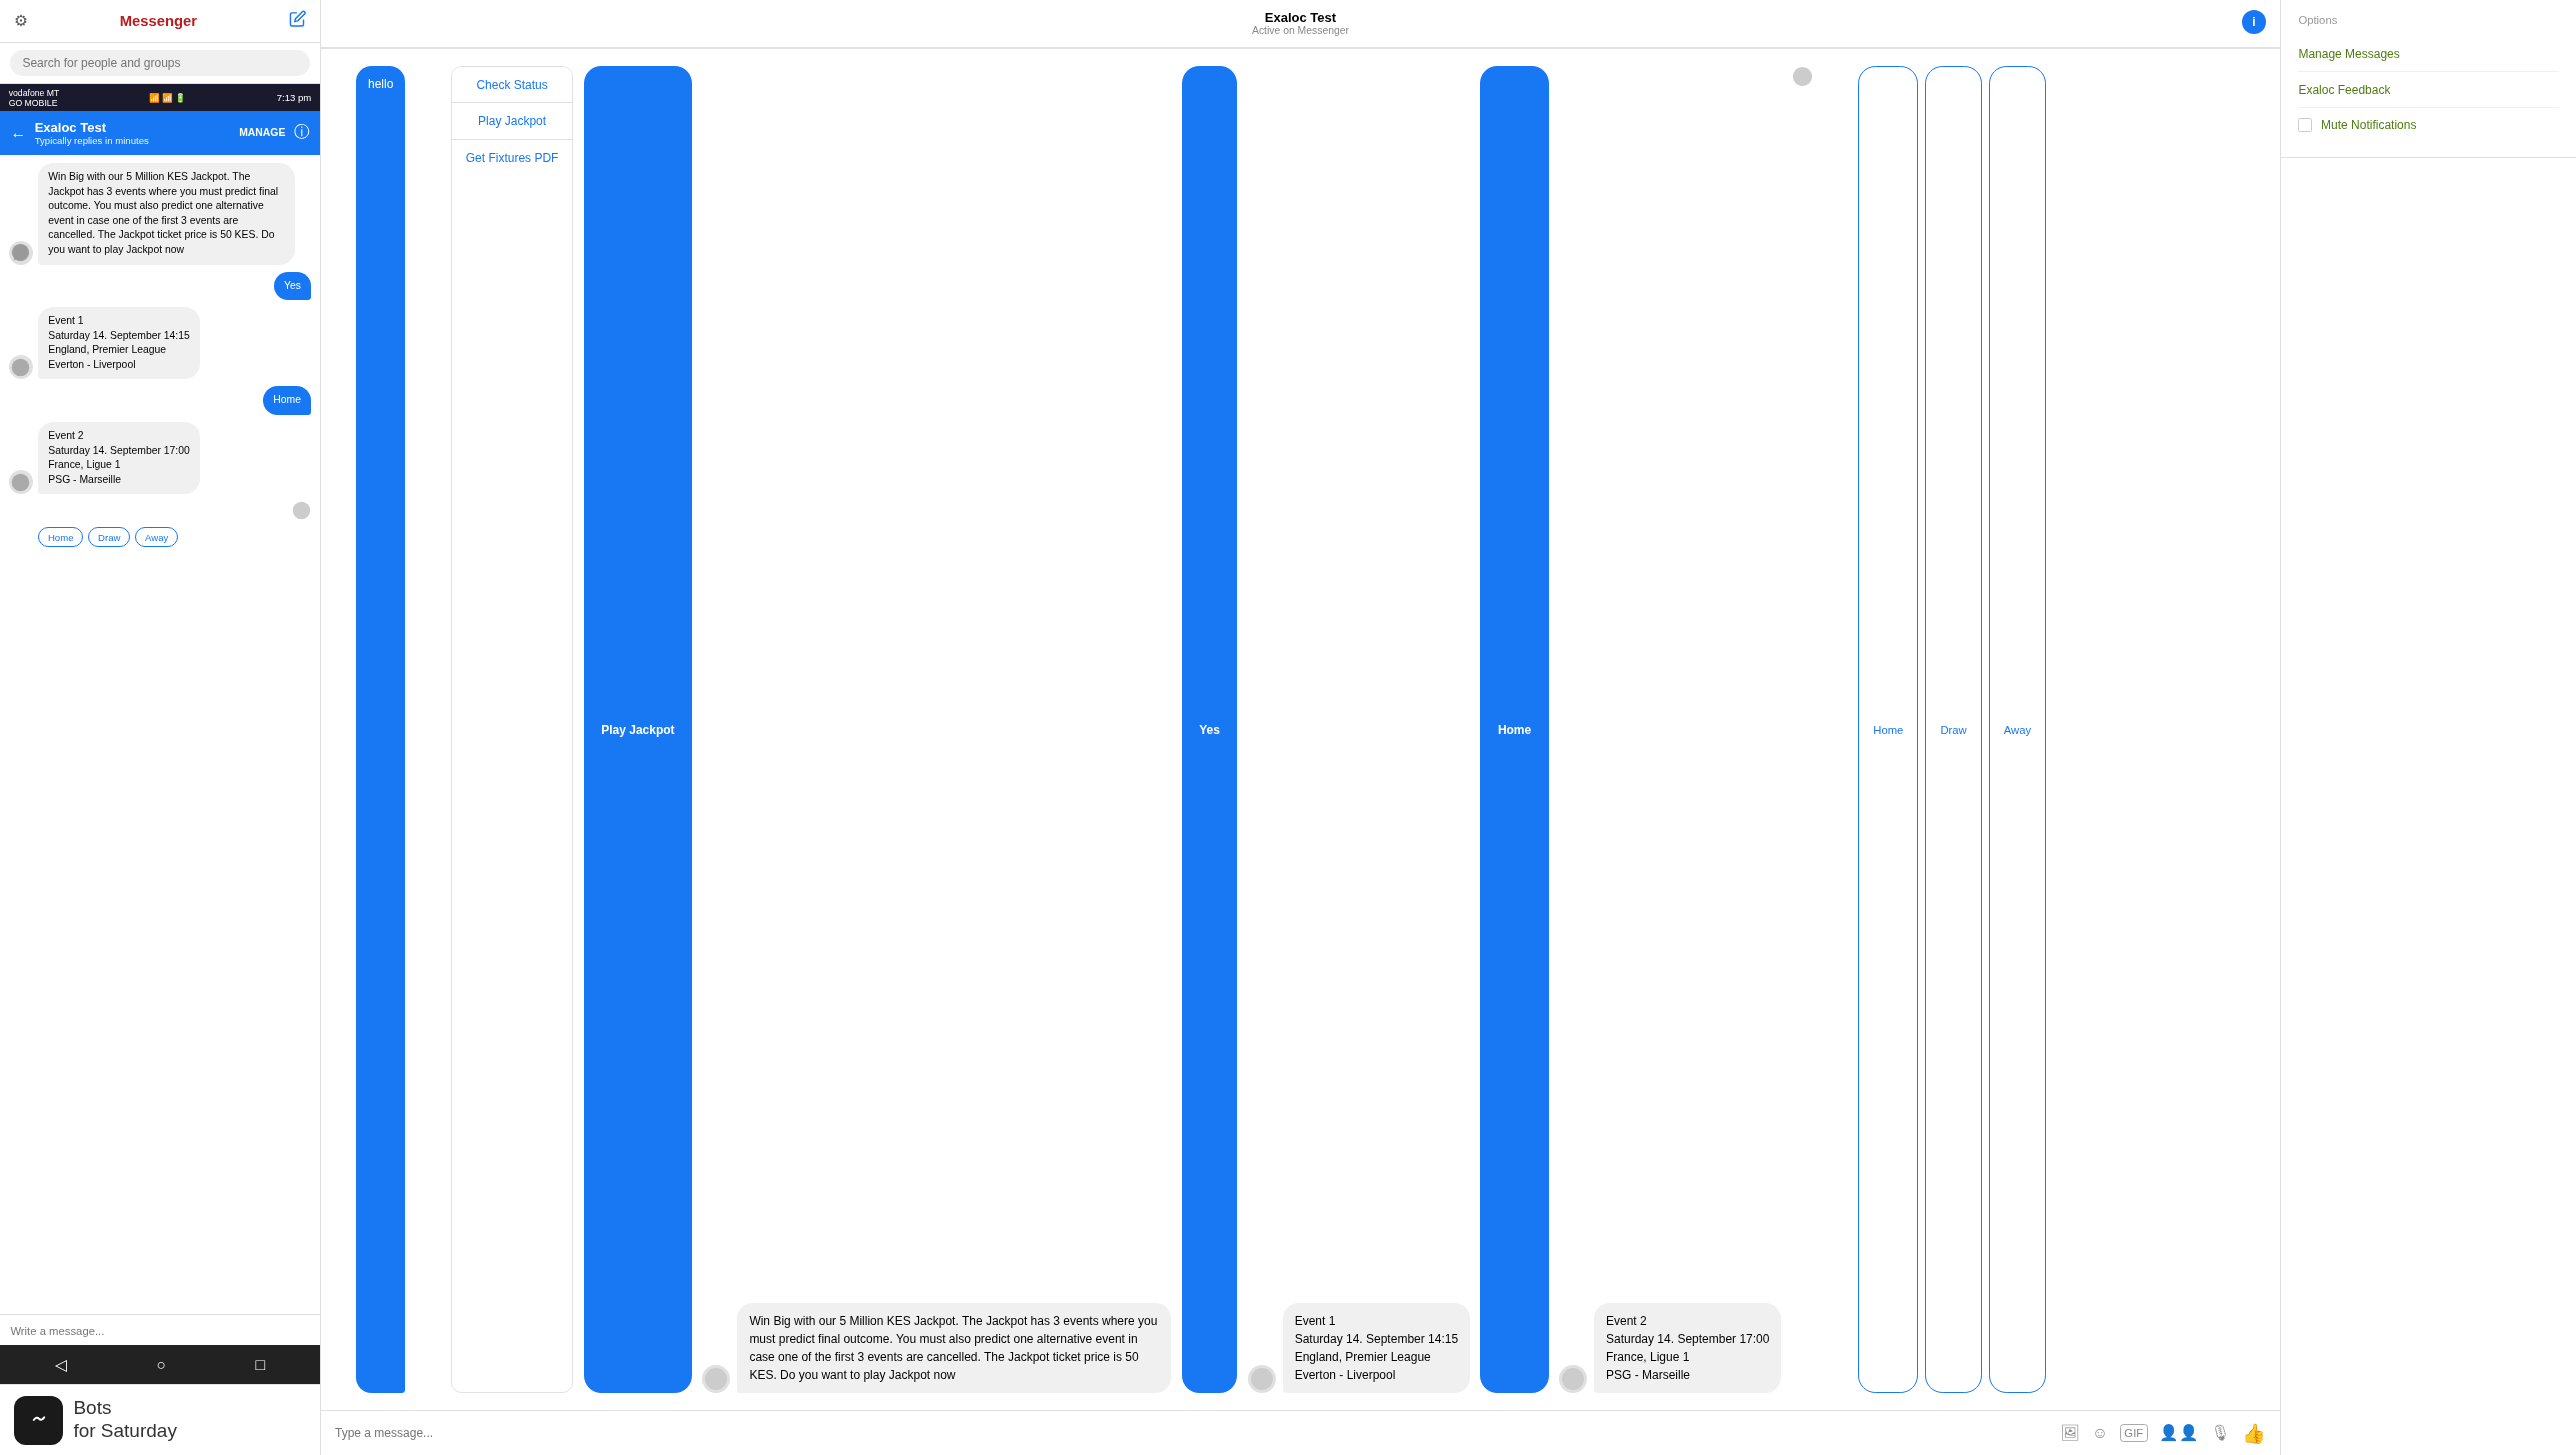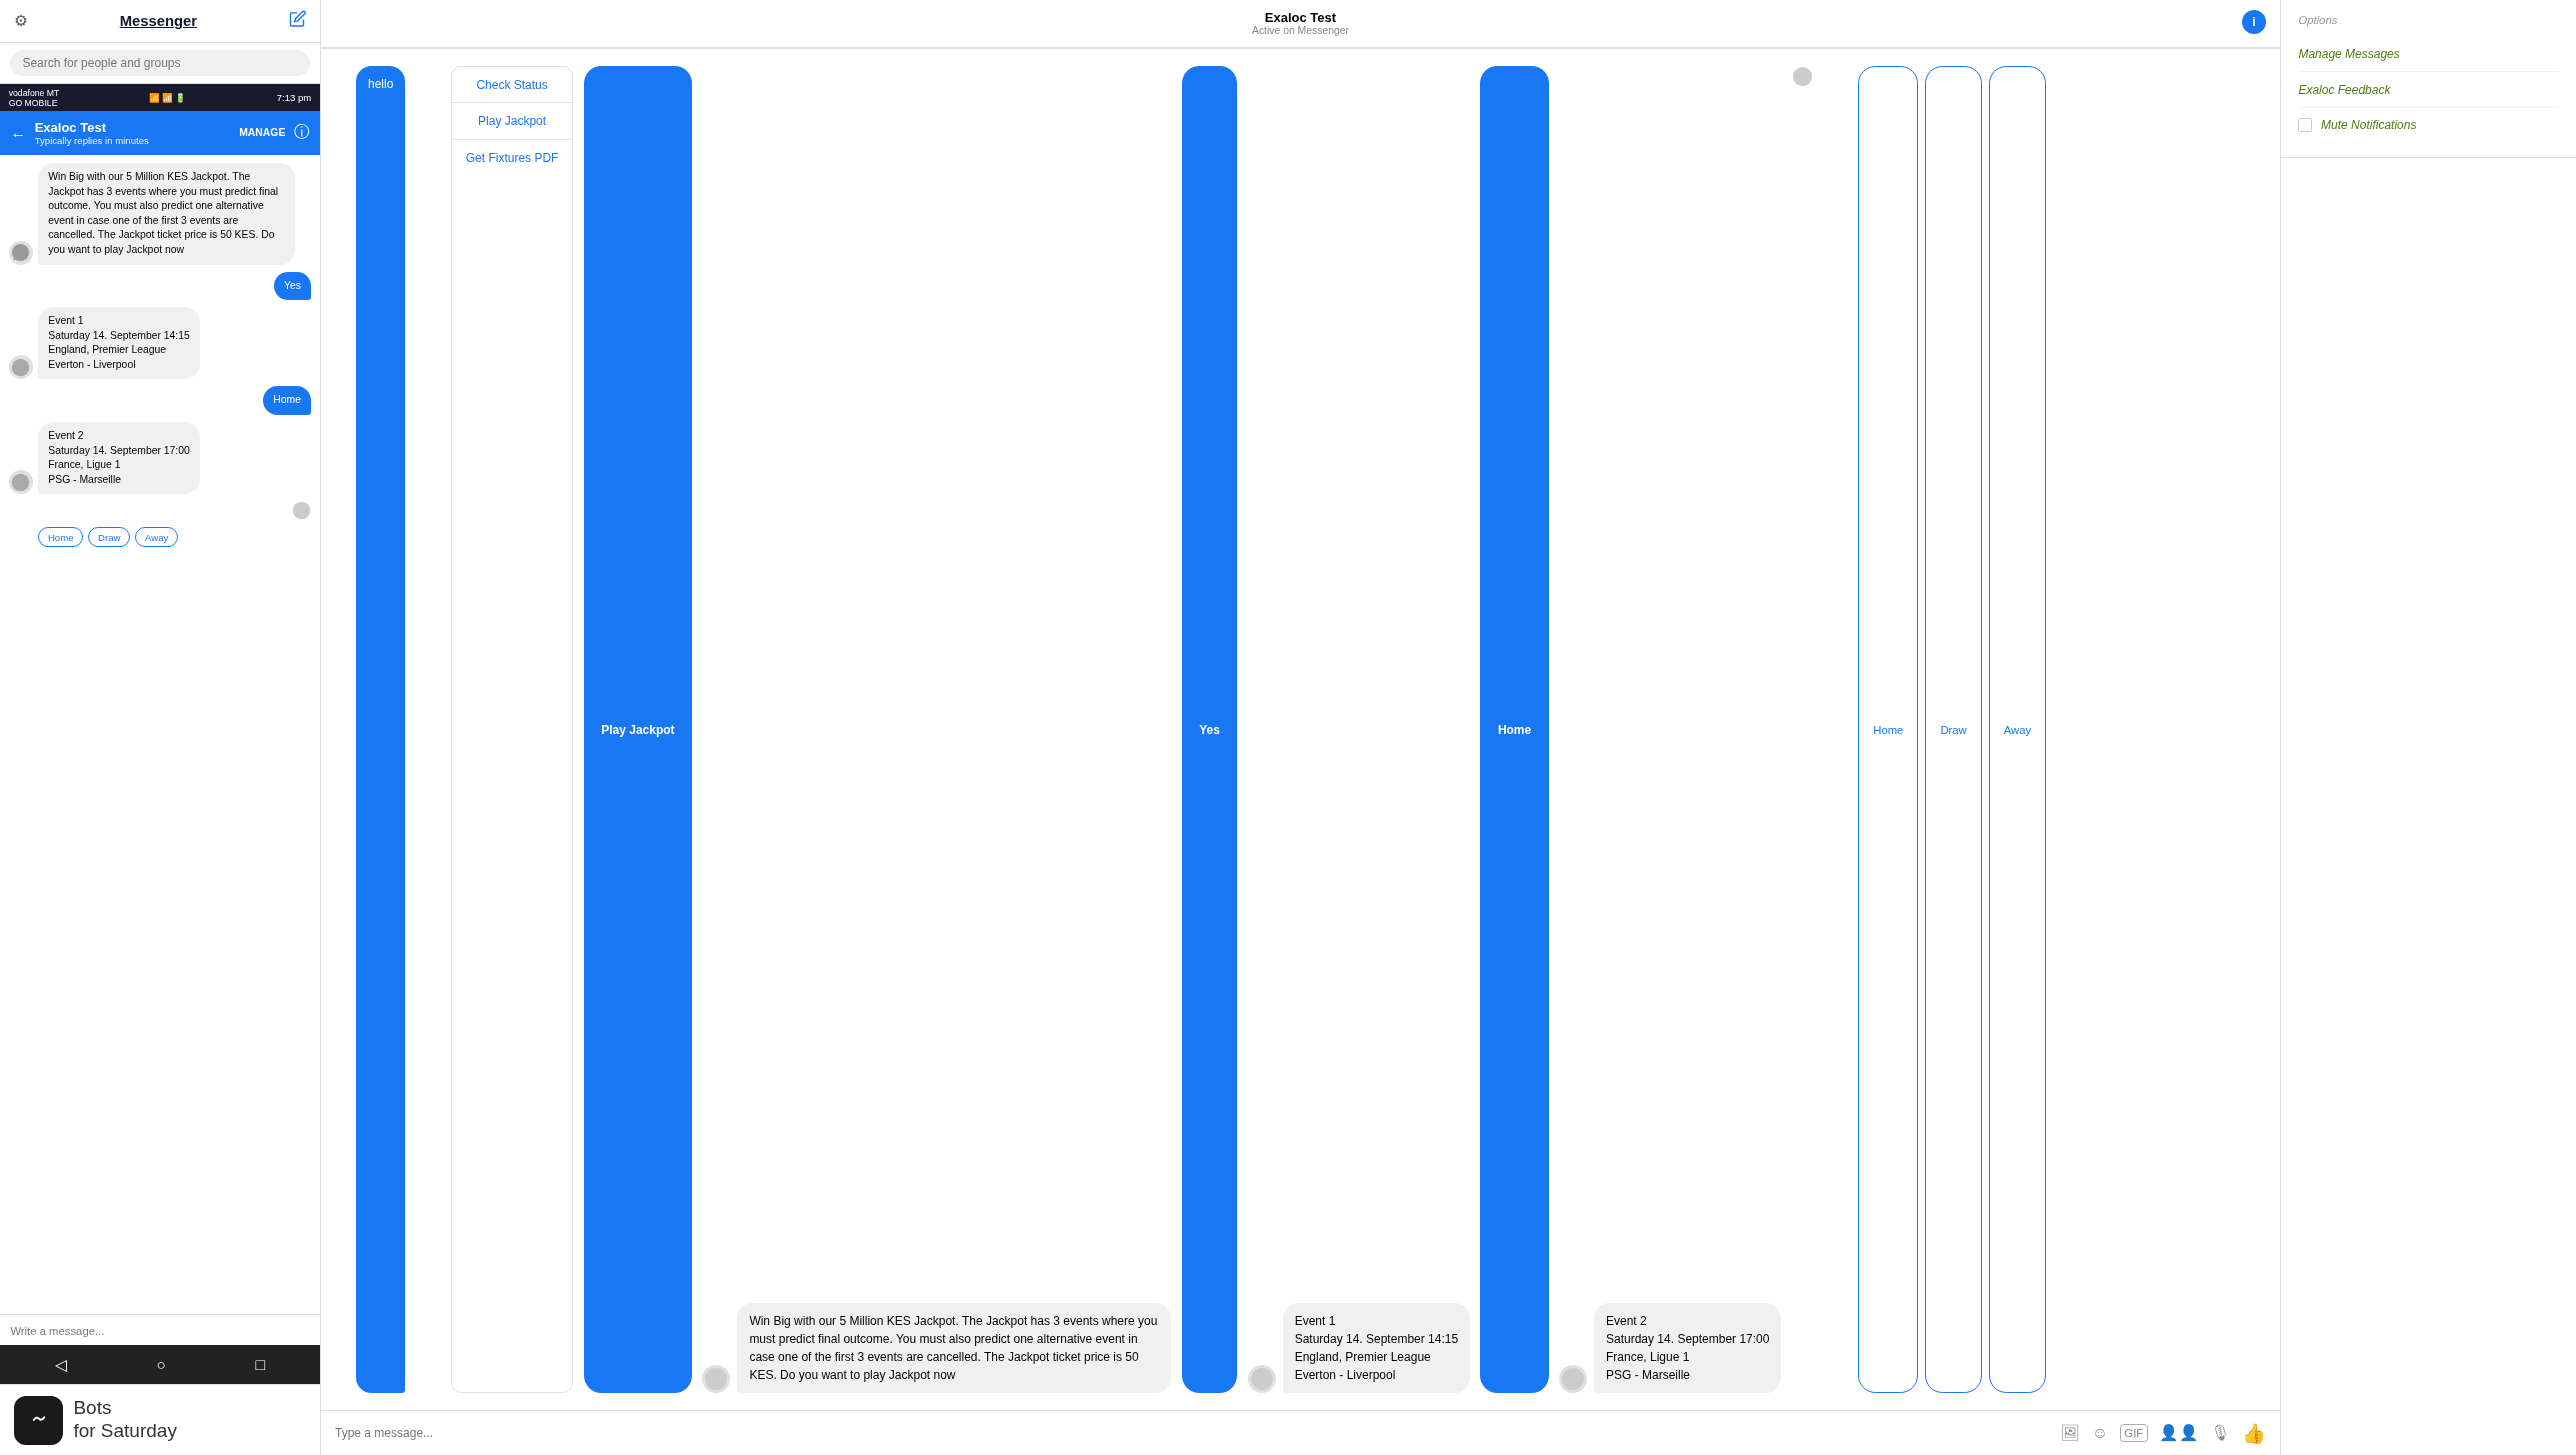--- a/index.html
+++ b/index.html
@@ -17,21 +17,21 @@
 
     .messenger-header {
       display: flex;
       align-items: center;
       justify-content: space-between;
       padding: 10.4px 14px;
       border-bottom: 0.9px solid #e0e0e0;
       background: #fff;
     }
     .messenger-header .gear-icon { color: #555; font-size: 15.6px; cursor: pointer; }
-    .messenger-header .title { font-size: 14.8px; font-weight: 600; color: #0f172a; text-decoration: underline; }
+    .messenger-header .title { font-size: 14.8px; font-weight: 600; color: #b91c1c; }
     .messenger-header .compose-icon { color: #1877f2; font-size: 15.6px; cursor: pointer; }
 
     .search-bar {
       padding: 7px 10.4px;
       background: #fff;
       border-bottom: 0.9px solid #e0e0e0;
     }
     .search-bar input {
       width: 100%;
       background: #f0f0f0;
@@ -307,21 +307,20 @@
       width: 295px;
       min-width: 295px;
       background: #fff;
       display: flex;
       flex-direction: column;
     }
 
     .options-section {
       padding: 14px 17.4px;
       border-bottom: 0.9px solid #e0e0e0;
-      font-style: italic;
     }
     .options-title {
       font-size: 11.3px;
       color: #999;
       margin-bottom: 10.4px;
     }
     .option-item {
       padding: 10.4px 0;
       border-bottom: 0.9px solid #f0f0f0;
       font-size: 12px;

